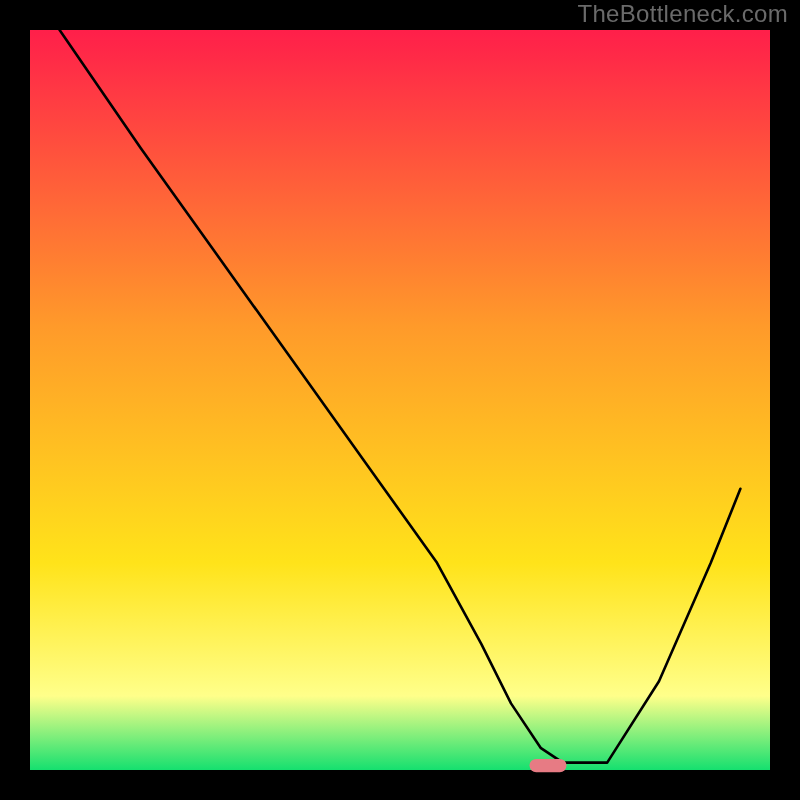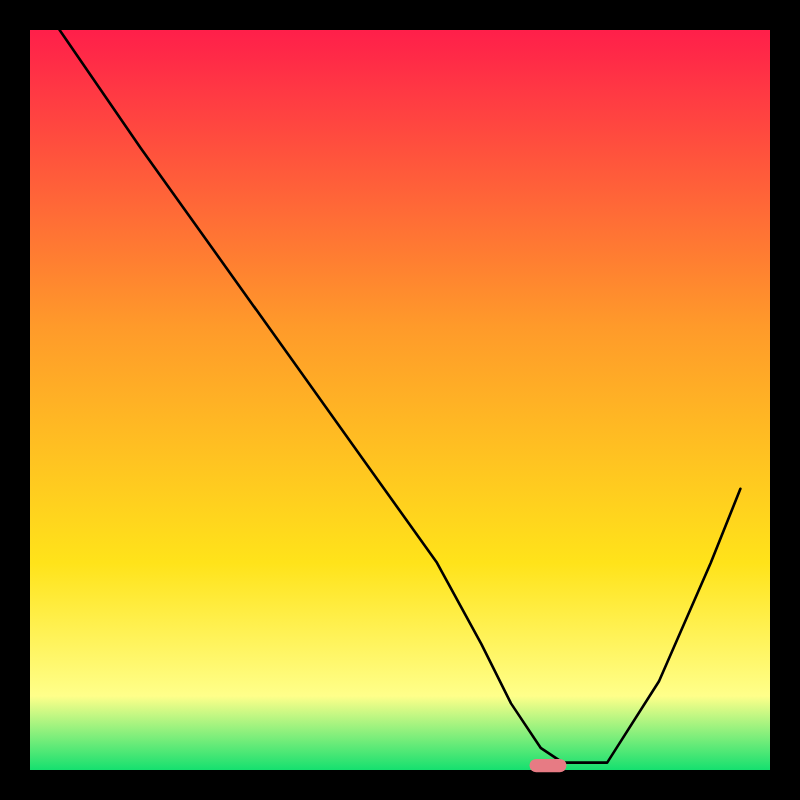--- a/index.html
+++ b/index.html
@@ -47,13 +47,14 @@
     </linearGradient>
   </defs>
 
   <rect id="plot-bg" x="30" y="30" width="740" height="740" fill="url(#bg-grad)"></rect>
 
   <path id="curve-path" d="M59.6 30.0 L141.0 148.4 L215.0 252.0 L289.0 355.6 L363.0 459.2 L437.0 562.8 L481.4 644.2 L511.0 703.4 L540.6 747.8 L562.8 762.6 L607.2 762.6 L659.0 681.2 L710.8 562.8 L740.4 488.8" fill="none" stroke="#000" stroke-width="2.6" stroke-linecap="round" stroke-linejoin="round"></path>
 
   <rect id="marker-rect" x="529.5" y="758.9" width="37.0" height="13.3" rx="6.7" ry="6.7" fill="#e77b84"></rect>
 </svg>
 
+<div class="watermark">TheBottleneck.com</div>
 </div>
 
 </body></html>

